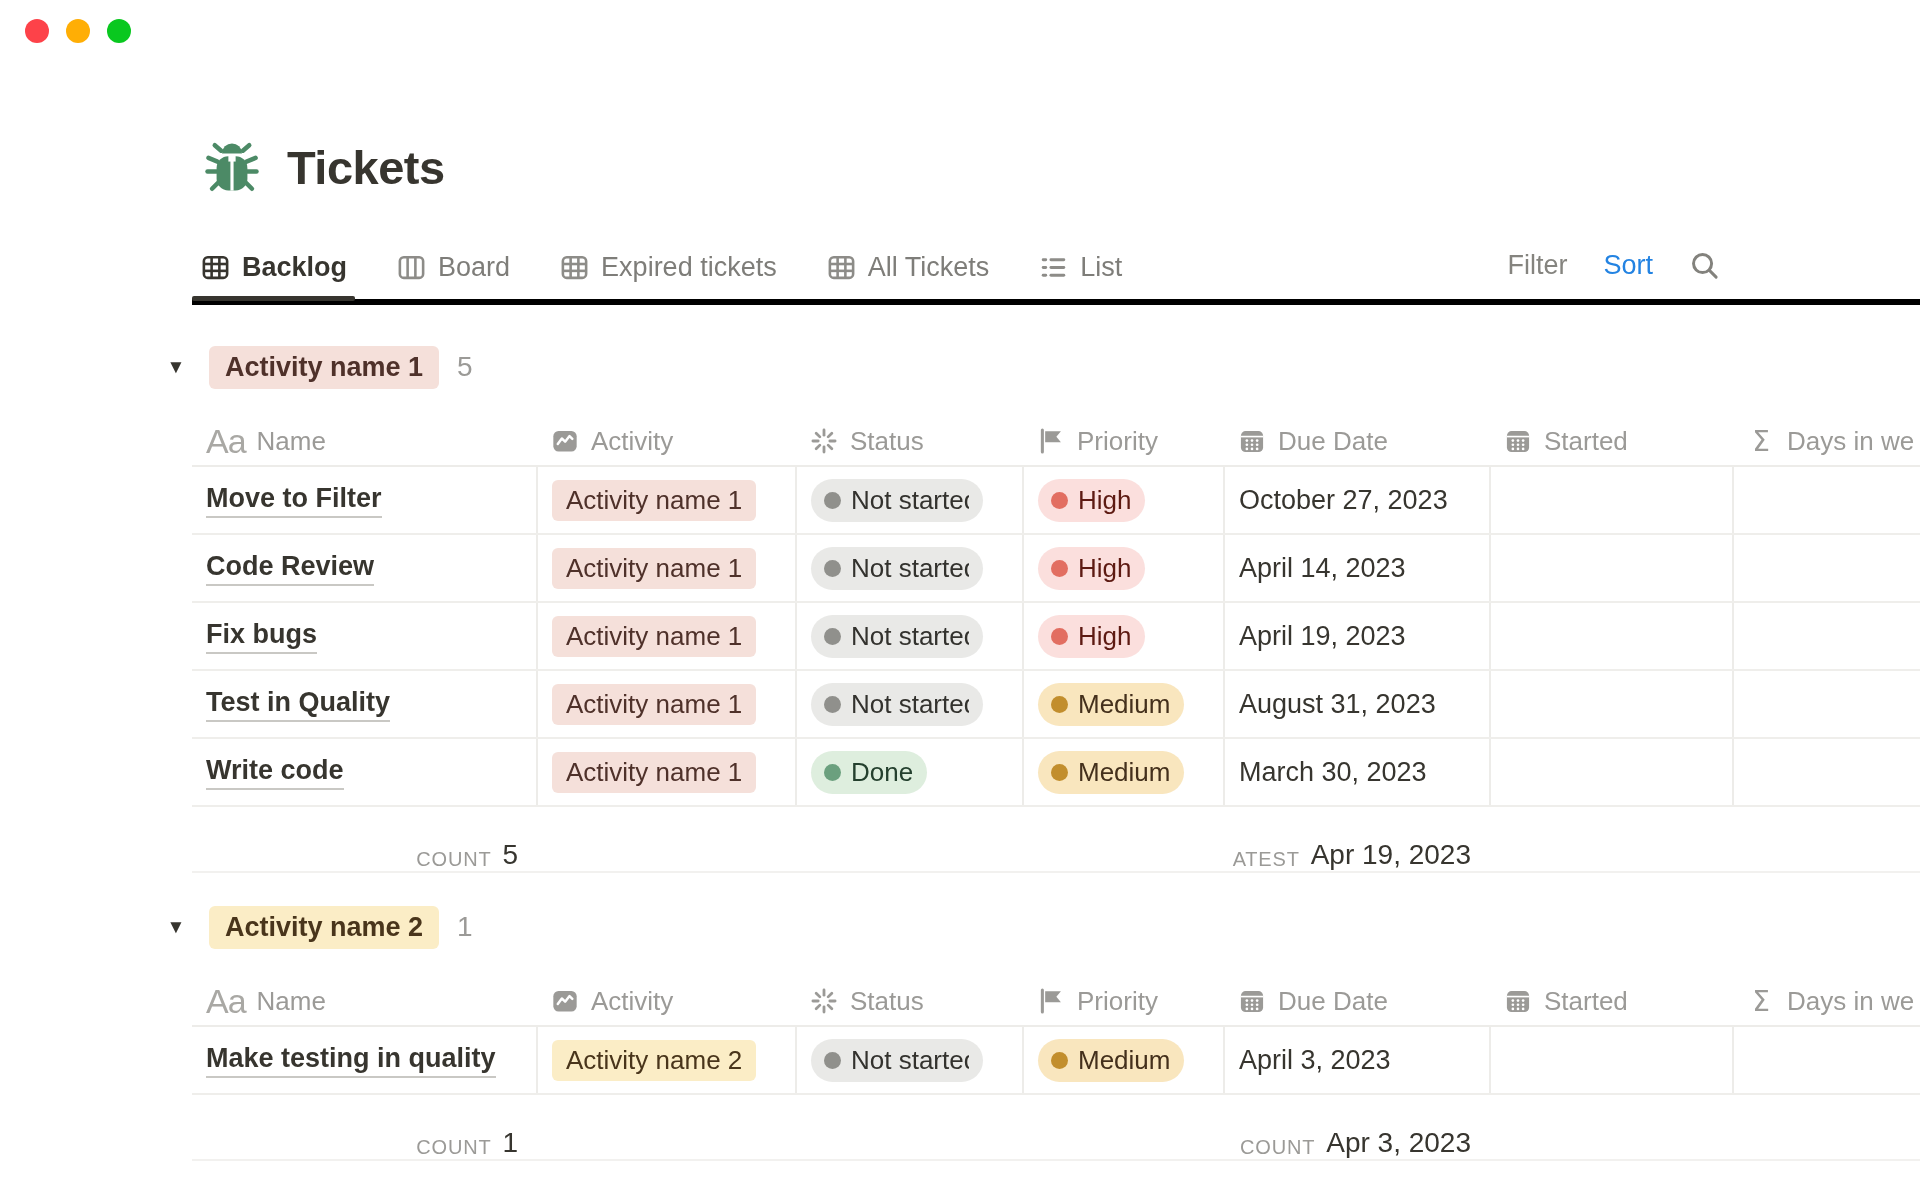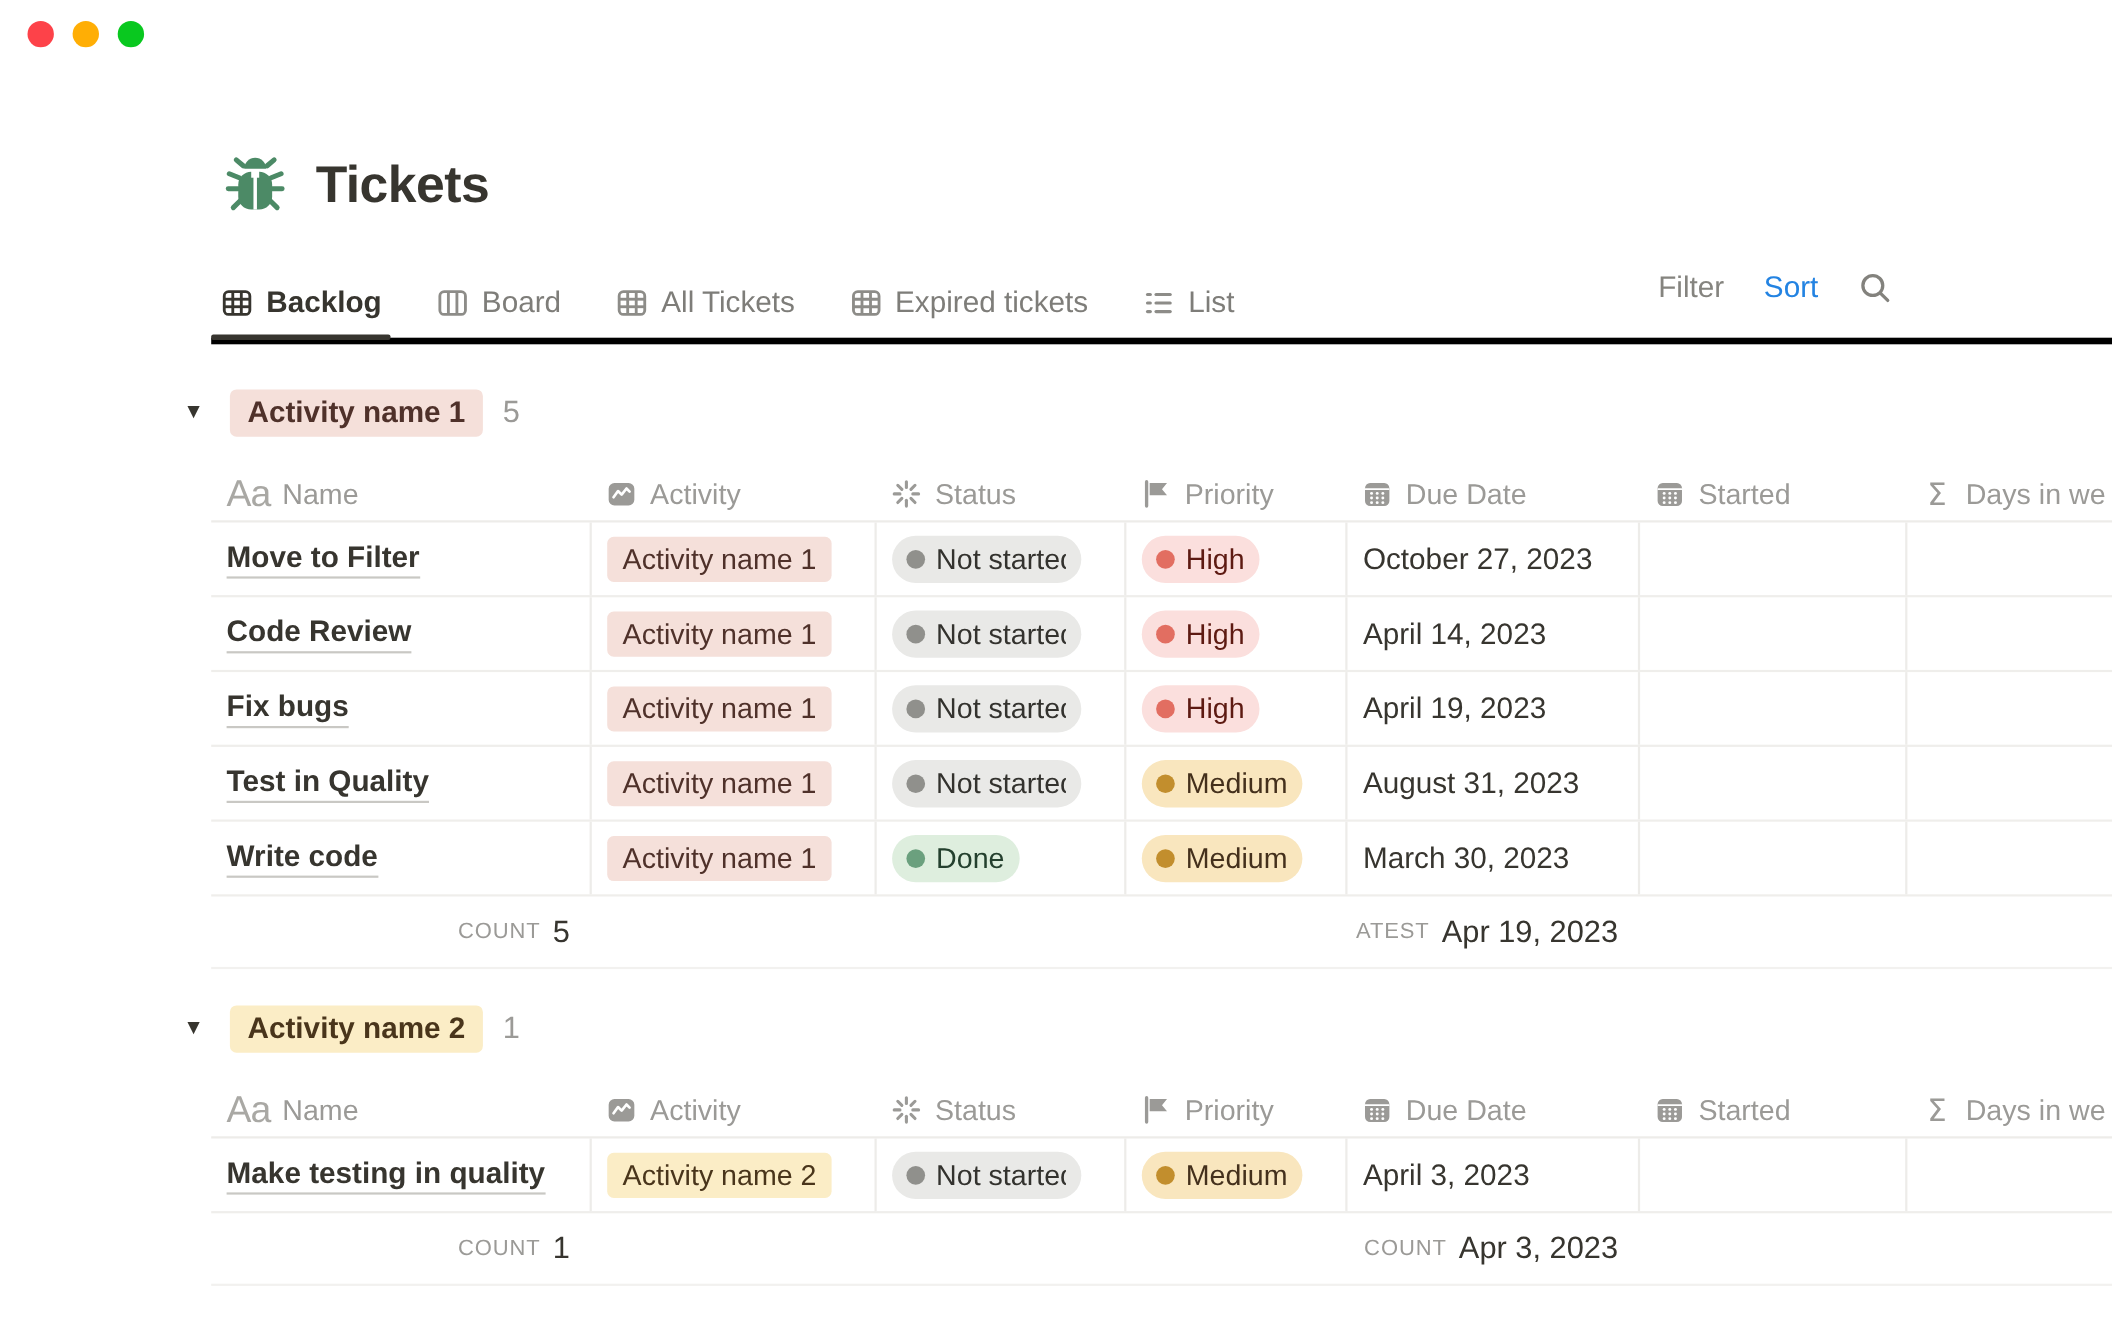--- a/index.html
+++ b/index.html
@@ -25,21 +25,21 @@
   
   .tabs-row { display:flex; justify-content:space-between; align-items:flex-end;
               margin-top:50px; border-bottom:6px solid #000000; padding-right:200px; width:1728px; }
   .tabs { display:flex; gap:33px; }
   .tab { display:flex; align-items:center; gap:11px; font-size:27px; font-weight:500;
          color:#7E7D79; padding:6px 8px 16px 8px; position:relative; cursor:pointer; }
   .tab svg { width:31px; height:31px; }
   .tab.active { color:#37352F; font-weight:600; }
   .tab.active::after { content:""; position:absolute; left:0; right:0; bottom:-2px;
          height:5px; background:#37352F; border-radius:2px; }
-  .toolbar { display:flex; align-items:center; gap:36px; padding-bottom:30px; }
+  .toolbar { display:flex; align-items:center; gap:36px; padding-bottom:18px; }
   .tool { font-size:27px; cursor:pointer; }
   .tool.filter { color:#85847F; }
   .search-btn svg { width:31px; height:31px; display:block; }
 
   
   .group { margin-top:34px; }
   .group + .group { margin-top:26px; }
   .group-header { display:flex; align-items:center; gap:16px; margin-left:-33px; height:56px; }
   .toggle { width:34px; text-align:center; font-size:19px; color:#37352F; cursor:pointer; }
   .group-badge { font-size:27px; font-weight:600; padding:6px 16px; border-radius:6px; cursor:pointer; }
@@ -64,21 +64,21 @@
               border-bottom:2px solid #C9C8C4; padding-bottom:2px; }
   .chip { font-size:26px; padding:5px 14px; border-radius:6px; cursor:pointer; }
   .pill { display:flex; align-items:center; border-radius:999px; font-size:26px;
           padding:6px 14px 6px 13px; cursor:pointer; max-width:100%; }
   .pill .dot { width:17px; height:17px; border-radius:50%; margin-right:10px; flex:none; }
   .pill .pill-label { overflow:hidden; white-space:nowrap; }
   .status-pill .pill-label { max-width:118px; }
   .date { font-size:27px; color:#37352F; }
 
   .t-foot { height:66px; border-bottom:2px solid #F2F1EF; }
-  .foot-cell { display:flex; align-items:center; justify-content:flex-end; overflow:hidden; padding:0 18px 0 4px; }
+  .foot-cell { display:flex; align-items:flex-end; justify-content:flex-end; overflow:hidden; padding:0 18px 0 4px; }
   .foot-name { grid-column:1; }
   .foot-due  { grid-column:5; }
   .foot-label { font-size:20px; letter-spacing:0.8px; color:#9B9A97; margin-right:11px; font-weight:500; }
   .foot-value { font-size:28px; color:#37352F; }
 </style>
 </head>
 <body>
 
 <div class="screen">
 
@@ -131,31 +131,31 @@
           <span>Board</span>
         </div>
         <div class="tab">
           <svg viewBox="0 0 24 24" fill="none" stroke="#8D8C88" stroke-width="2">
             <rect x="3" y="4" width="18" height="16" rx="3"></rect>
             <line x1="3" y1="9.3" x2="21" y2="9.3"></line>
               <line x1="3" y1="14.6" x2="21" y2="14.6"></line>
             <line x1="9" y1="4" x2="9" y2="20"></line>
               <line x1="15" y1="4" x2="15" y2="20"></line>
           </svg>
-          <span>All Tickets</span>
+          <span>Expired tickets</span>
         </div>
         <div class="tab">
           <svg viewBox="0 0 24 24" fill="none" stroke="#8D8C88" stroke-width="2">
             <rect x="3" y="4" width="18" height="16" rx="3"></rect>
             <line x1="3" y1="9.3" x2="21" y2="9.3"></line>
               <line x1="3" y1="14.6" x2="21" y2="14.6"></line>
             <line x1="9" y1="4" x2="9" y2="20"></line>
               <line x1="15" y1="4" x2="15" y2="20"></line>
           </svg>
-          <span>Expired tickets</span>
+          <span>All Tickets</span>
         </div>
         <div class="tab">
           <svg viewBox="0 0 24 24" stroke="#8D8C88" stroke-width="2.2" stroke-linecap="round">
             <line x1="4" y1="6" x2="6" y2="6"></line>
               <line x1="10" y1="6" x2="20" y2="6"></line>
             <line x1="4" y1="12" x2="6" y2="12"></line>
               <line x1="10" y1="12" x2="20" y2="12"></line>
             <line x1="4" y1="18" x2="6" y2="18"></line>
               <line x1="10" y1="18" x2="20" y2="18"></line>
           </svg>

